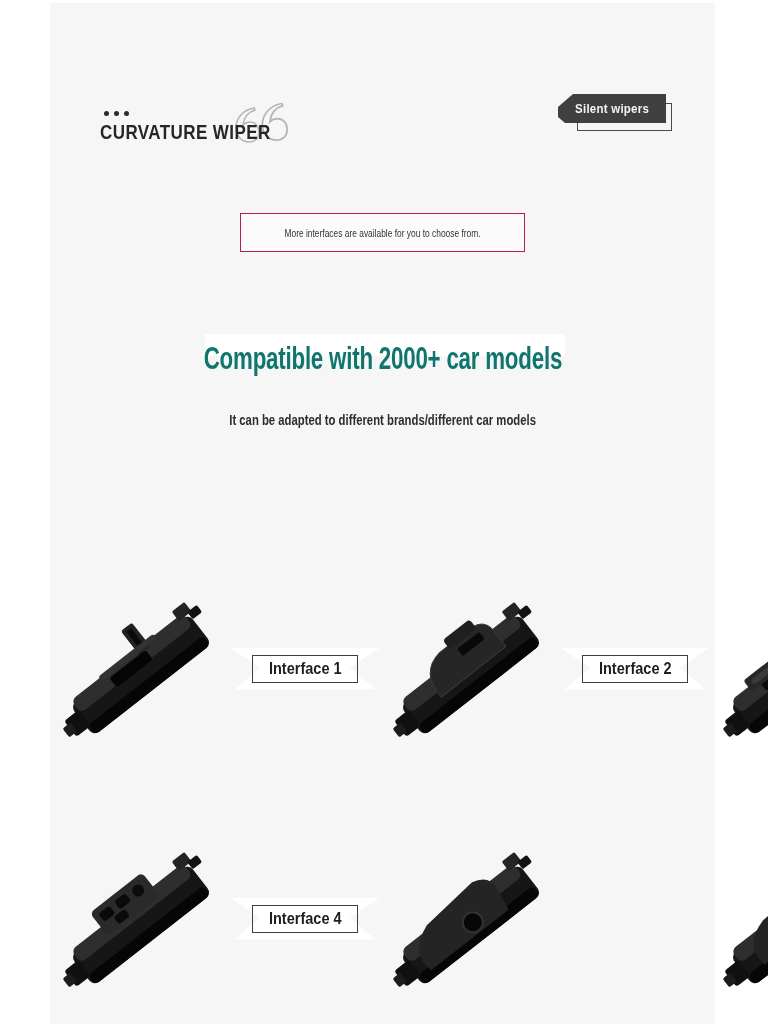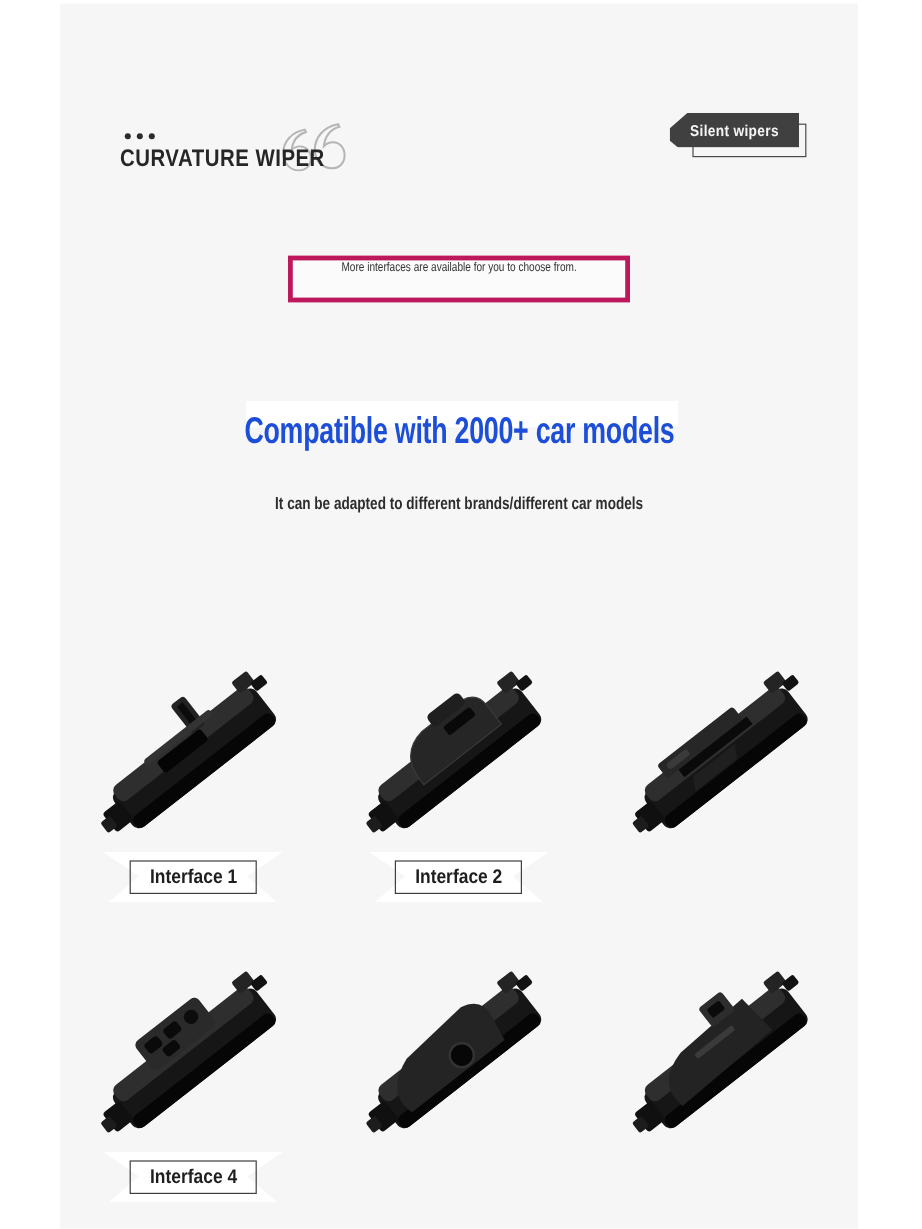--- a/index.html
+++ b/index.html
@@ -19,41 +19,41 @@
   .quote-icon{position:absolute;left:232px;top:102px;z-index:1;}
 
   
   .badge-outline{position:absolute;left:577px;top:103px;width:95px;height:28px;border:1.5px solid #4a4a4a;background:transparent;}
   .badge{position:absolute;left:558px;top:94px;width:108px;height:29px;background:#404040;
          display:flex;align-items:center;justify-content:center;
          clip-path:polygon(15px 0%,100% 0%,100% 100%,7px 100%,0% calc(100% - 6px),0% 13px);}
   .badge span{color:#f5f5f5;font-size:13px;font-weight:700;letter-spacing:.3px;--sx:.88;}
 
   
-  .notice{position:absolute;left:240px;top:213px;width:285px;height:39px;border:4px solid #be185d;
-          background:#fbfbfb;display:flex;align-items:flex-start;justify-content:center;}
+  .notice{position:absolute;left:240px;top:213px;width:285px;height:39px;border:1px solid #be185d;
+          background:#fbfbfb;display:flex;align-items:center;justify-content:center;}
   .notice .cond{font-size:10.5px;color:#333;--sx:.8;}
 
   
   .title{position:absolute;left:50px;top:292px;width:665px;margin:0;text-align:center;
          font-size:31px;font-weight:700;color:#1f1f1f;letter-spacing:-.3px;z-index:2;}
   .title .cond{--sx:.72;}
   .subtitle-highlight{position:absolute;left:205px;top:334px;width:360px;height:22px;
                       background:rgba(255,255,255,.92);z-index:1;}
   .subtitle{position:absolute;left:50px;top:341px;width:665px;margin:0;text-align:center;
-            font-size:31px;font-weight:700;color:#1d4ed8;letter-spacing:-.3px;z-index:2;}
+            font-size:31px;font-weight:700;color:#0f766e;letter-spacing:-.3px;z-index:2;}
   .subtitle .cond{--sx:.72;}
   .description{position:absolute;left:50px;top:412px;width:665px;margin:0;text-align:center;
                font-size:14.5px;font-weight:600;color:#2d2d2d;z-index:2;}
   .description .cond{--sx:.78;}
 
   
   .grid{position:absolute;left:50px;top:543px;width:665px;display:grid;
         grid-template-columns:repeat(3,1fr);grid-auto-rows:250px;}
-  .cell{margin:0;display:flex;flex-direction:column;align-items:center;}
+  .cell{margin:0;display:flex;align-items:center;}
   .art{width:180px;height:164px;}
   .art svg{display:block;}
   .label-wrap{position:relative;width:150px;height:44px;margin-top:3px;}
   .label-glow{position:absolute;left:0;top:0;width:150px;height:42px;background:#ffffff;opacity:.95;
               clip-path:polygon(0% 0%,100% 0%,80% 48%,97% 100%,3% 100%,20% 48%);}
   .label-box{position:absolute;left:22px;top:7px;width:106px;height:28px;border:1px solid #3f3f3f;
              display:flex;align-items:center;justify-content:center;}
   .label-box .cond{font-size:16.5px;font-weight:700;color:#1e1e1e;--sx:.88;}
 </style>
 </head>

